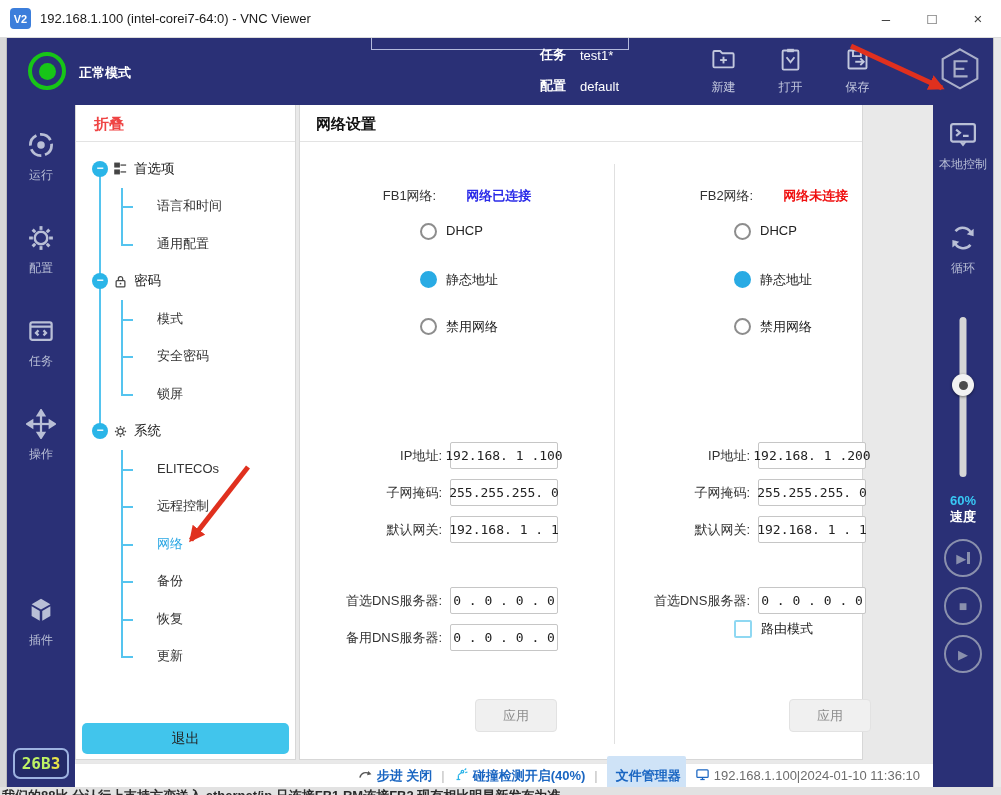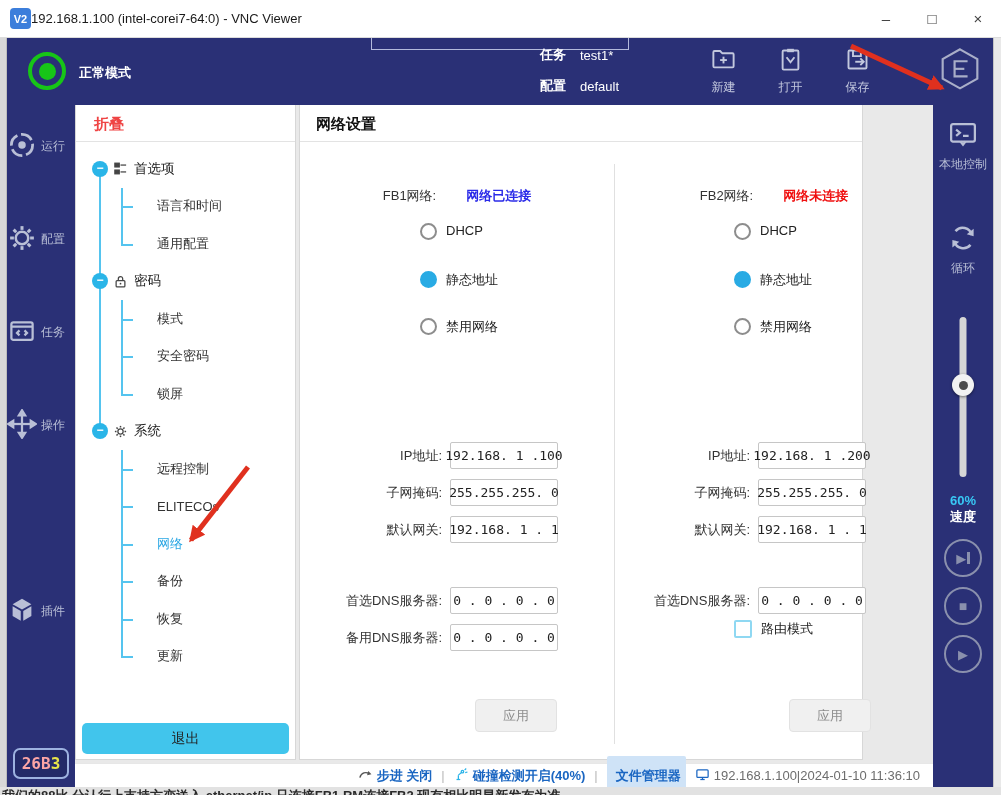--- a/index.html
+++ b/index.html
@@ -5,21 +5,21 @@
   * { margin:0; padding:0; box-sizing:border-box; }
   html,body { width:1001px; height:795px; overflow:hidden; }
   body { font-family:"Liberation Sans","DejaVu Sans",sans-serif; background:#f0f0f0; }
   #app { position:relative; width:1001px; height:795px; background:#fff; overflow:hidden; }
 
   
   .titlebar { position:absolute; left:0; top:0; width:1001px; height:38px; background:#ffffff;
               display:flex; align-items:center; padding-left:10px; border-bottom:1px solid #dcdcdc; }
   .vnc-badge { width:21px; height:21px; background:#3c7edb; border-radius:4px; color:#fff;
                font-size:11px; font-weight:bold; display:flex; align-items:center; justify-content:center; flex:0 0 auto; }
-  .title-text { font-size:13px; color:#1a1a1a; white-space:nowrap; }
+  .title-text { margin-left:9px; font-size:13px; color:#1a1a1a; white-space:nowrap; }
   .win-controls { margin-left:auto; display:flex; height:100%; }
   .win-btn { width:46px; height:100%; display:flex; align-items:center; justify-content:center;
              font-size:15px; color:#444; cursor:default; }
 
   
   .behind-left  { position:absolute; left:0;  top:38px; width:7px;  height:749px; background:#d8d8d8; border-right:1px solid #bdbdbd; }
   .behind-right { position:absolute; left:993px; top:38px; width:8px; height:749px; background:#e9e9e9; border-left:1px solid #c4c4c4; }
   .bottom-strip { position:absolute; left:0; top:787px; width:1001px; height:8px; background:#e2e2e2; overflow:hidden; }
   .bottom-strip span { display:block; font-size:13px; font-weight:bold; color:#2b2b2b; white-space:nowrap; padding-left:2px; margin-top:0px; }
 
@@ -36,27 +36,27 @@
   .tc-label { font-weight:bold; }
   .actions { position:absolute; left:688px; top:8px; display:flex; gap:10px; }
   .action { width:57px; display:flex; flex-direction:column; align-items:center; gap:3px;
             color:#c3c8de; font-size:12px; cursor:default; }
   .action svg { width:27px; height:27px; }
   .logo-box { position:absolute; right:7px; top:7px; width:52px; height:52px; color:#a9aec8; }
   .logo-box svg { width:52px; height:52px; }
 
   
   .left-rail { position:absolute; left:7px; top:105px; width:68px; height:682px; background:#2a3076; }
-  .rail-item { position:absolute; width:100%; display:flex; flex-direction:row; align-items:center;
+  .rail-item { position:absolute; width:100%; display:flex; flex-direction:column; align-items:center;
                gap:4px; color:#b9bfd6; font-size:12px; cursor:default; }
   .rail-item svg { width:30px; height:30px; }
   .badge { position:absolute; left:6px; bottom:8px; width:56px; height:31px; border:2px solid #9db2e0;
            border-radius:7px; display:flex; align-items:center; justify-content:center;
            font-family:"DejaVu Sans Mono",monospace; font-weight:bold; font-size:16px; background:#232a68; }
-  .badge .g { color:#fca5a5; } .badge .y { color:#e6e449; }
+  .badge .g { color:#bef264; } .badge .y { color:#e6e449; }
 
   
   .right-rail { position:absolute; left:933px; top:105px; width:60px; height:682px; background:#2a3076; }
   .rr-item { position:absolute; width:100%; display:flex; flex-direction:column; align-items:center;
              gap:4px; color:#b9bfd6; font-size:12px; cursor:default; }
   .rr-item svg { width:30px; height:30px; }
   .slider-track { position:absolute; left:50%; transform:translateX(-50%); top:212px; width:7px; height:160px;
                   background:#d6d6d6; border-radius:4px; }
   .slider-knob { position:absolute; left:50%; transform:translate(-50%,-50%); top:280px; width:22px; height:22px;
                  background:#f2f2f2; border-radius:50%; box-shadow:0 1px 3px rgba(0,0,0,.5);
@@ -335,22 +335,22 @@
               <line x1="5.6" y1="5.6" x2="7.5" y2="7.5"></line>
                 <line x1="16.5" y1="16.5" x2="18.4" y2="18.4"></line>
               <line x1="5.6" y1="18.4" x2="7.5" y2="16.5"></line>
                 <line x1="16.5" y1="7.5" x2="18.4" y2="5.6"></line>
             </g>
           </svg>
         </span>
         <span class="plabel">系统</span>
       </div>
       <div class="kids" style="--h:207px">
+        <div class="tchild">ELITECOs</div>
         <div class="tchild">远程控制</div>
-        <div class="tchild">ELITECOs</div>
         <div class="tchild selected">网络</div>
         <div class="tchild">备份</div>
         <div class="tchild">恢复</div>
         <div class="tchild">更新</div>
       </div>
     </div>
     <button class="exit-btn">退出</button>
   </div>
 
   <div class="main-panel">

